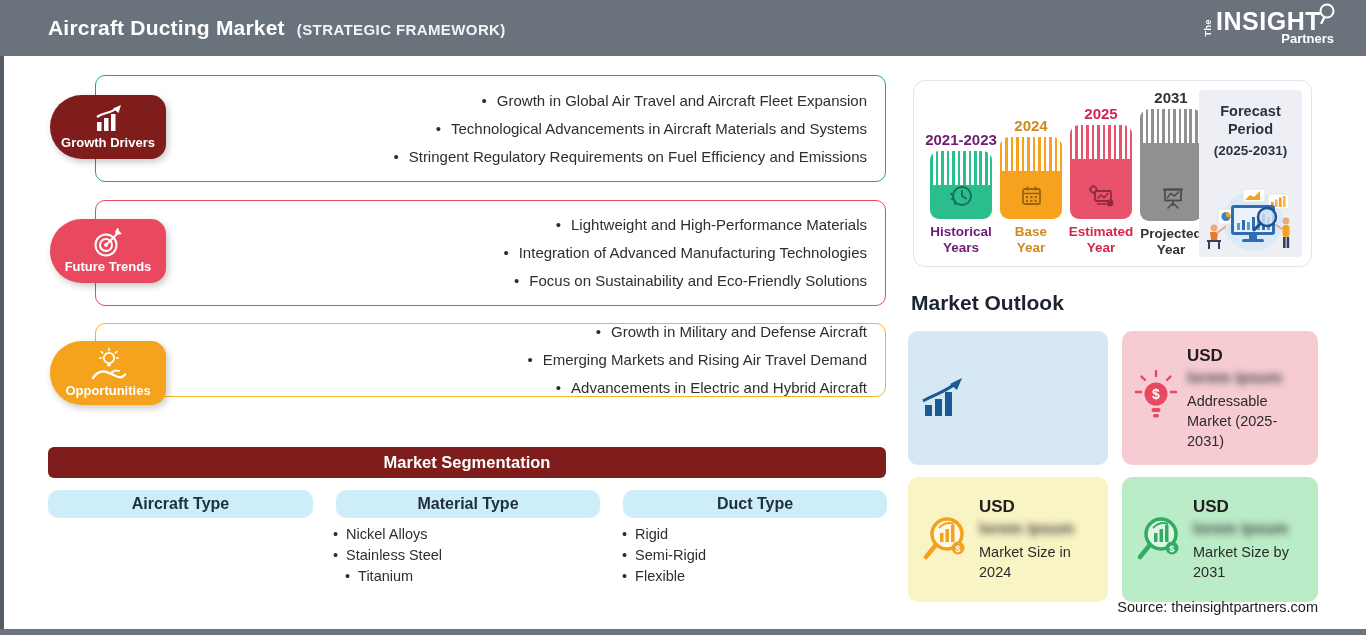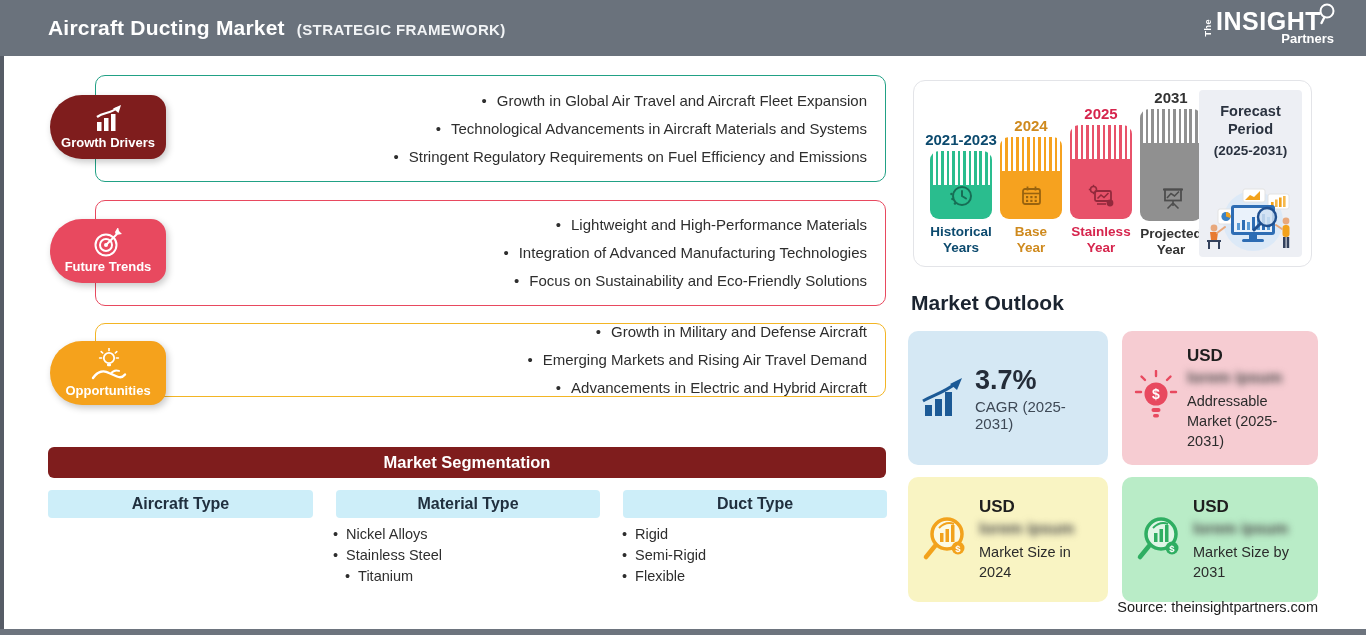--- a/index.html
+++ b/index.html
@@ -38,21 +38,21 @@
            color:#fff; box-shadow:2px 3px 7px rgba(0,0,0,.22); z-index:3; }
   .badge-1 { top:95px;  background:#7f1d1d; }
   .badge-2 { top:219px; background:#e8495f; }
   .badge-3 { top:341px; background:#f5a21c; }
   .badge-label { font-size:13px; font-weight:bold; white-space:nowrap; }
 
   
   .seg-bar { position:absolute; left:48px; top:447px; width:838px; height:31px; background:#7f1d1d;
              border-radius:6px; display:flex; align-items:center; justify-content:center;
              color:#fff; font-size:16.5px; font-weight:bold; }
-  .seg-pill { position:absolute; top:490px; height:28px; background:#cdeef9; border-radius:4px;
+  .seg-pill { position:absolute; top:490px; height:28px; background:#cdeef9; border-radius:10px;
               display:flex; align-items:center; justify-content:center;
               font-size:16px; font-weight:bold; color:#20303f; }
   .seg-pill-1 { left:48px;  width:265px; }
   .seg-pill-2 { left:336px; width:264px; }
   .seg-pill-3 { left:623px; width:264px; }
   .seg-list { position:absolute; top:524px; list-style:none; }
   .seg-list li { font-size:14.5px; color:#2e2e2e; line-height:21px; }
   .seg-list li::before { content:"•"; margin-right:8px; }
   .seg-list-1 { left:48px; }
   .seg-list-2 { left:333px; }
@@ -68,21 +68,21 @@
   .bar .stripes { height:34px; flex-shrink:0; }
   .bar .solid { flex:1; }
   .bar-1 .bar { height:68px; }  .bar-2 .bar { height:82px; }
   .bar-3 .bar { height:94px; }  .bar-4 .bar { height:112px; }
   .bar-1 .solid { background:#2abd8e; } .bar-1 .stripes { background:repeating-linear-gradient(90deg,#2abd8e 0 2.5px,#fff 2.5px 5.5px); }
   .bar-2 .solid { background:#f6a21f; } .bar-2 .stripes { background:repeating-linear-gradient(90deg,#f6a21f 0 2.5px,#fff 2.5px 5.5px); }
   .bar-3 .solid { background:#e8526a; } .bar-3 .stripes { background:repeating-linear-gradient(90deg,#e8526a 0 2.5px,#fff 2.5px 5.5px); }
   .bar-4 .solid { background:#909090; } .bar-4 .stripes { background:repeating-linear-gradient(90deg,#909090 0 2.5px,#fff 2.5px 5.5px); }
   .bar-icon { position:absolute; bottom:7px; left:50%; transform:translateX(-50%); opacity:.6; }
   .bar-label { margin-top:5px; height:34px; font-size:13.5px; font-weight:bold; text-align:center; line-height:16px; }
-  .t-green  { color:#0c4a6e; } .t-orange { color:#cf8a1e; }
+  .t-green  { color:#701a75; } .t-orange { color:#cf8a1e; }
   .t-red    { color:#d6254d; } .t-dark   { color:#333333; }
 
   .forecast { position:absolute; right:9px; top:9px; bottom:9px; width:103px; background:#edeff4;
               border-radius:4px; text-align:center; padding-top:12px; }
   .f-title { font-size:14.5px; font-weight:bold; color:#2b3340; line-height:18px; }
   .f-range { font-size:13.5px; font-weight:600; color:#2b3340; margin-top:5px; }
   .f-illus { position:absolute; bottom:2px; left:2px; }
 
   
   .mo-title { position:absolute; left:911px; top:291px; font-size:21px; font-weight:bold; color:#1b2430; }
@@ -266,21 +266,21 @@
             <polyline points="12.5,16.5 16,13 19,15.5 23.5,11" stroke="#5a0f1e" stroke-width="1.6" fill="none"></polyline>
             <circle cx="8.5" cy="7.5" r="3" stroke="#5a0f1e" stroke-width="1.6" fill="none"></circle>
             <line x1="8.5" y1="2.8" x2="8.5" y2="4.5" stroke="#5a0f1e" stroke-width="1.4"></line>
             <line x1="8.5" y1="10.5" x2="8.5" y2="12.2" stroke="#5a0f1e" stroke-width="1.4"></line>
             <line x1="3.8" y1="7.5" x2="5.5" y2="7.5" stroke="#5a0f1e" stroke-width="1.4"></line>
             <circle cx="25" cy="21" r="3.4" fill="#5a0f1e"></circle>
             <line x1="12" y1="22" x2="21" y2="22" stroke="#5a0f1e" stroke-width="1.6"></line>
           </svg>
         </div>
         <div class="bar-label t-red">
-          <div>Stainless</div>
+          <div>Estimated</div>
           <div>Year</div>
         </div>
       </div>
 
       <div class="bar-col bar-4">
         <div class="bar-year t-dark">2031</div>
         <div class="bar">
           <div class="stripes"></div>
           <div class="solid"></div>
           <svg class="bar-icon" width="32" height="30" viewBox="0 0 32 30">
@@ -352,24 +352,20 @@
   <div class="card card-cagr">
     <div class="card-icon-col">
       <svg width="46" height="42" viewBox="0 0 46 42">
         <rect x="5" y="28" width="7" height="11" fill="#1c5a96"></rect>
         <rect x="15" y="22" width="7" height="17" fill="#1c5a96"></rect>
         <rect x="25" y="15" width="7" height="24" fill="#1c5a96"></rect>
         <path d="M3 24 C13 18 23 16 35 7" stroke="#1c5a96" stroke-width="3" fill="none"></path>
         <polygon points="30,7 42,1 37,13" fill="#1c5a96"></polygon>
       </svg>
     </div>
-    <div class="card-text-col">
-      <div class="cagr-value">3.7%</div>
-      <div class="cagr-label">CAGR (2025-2031)</div>
-    </div>
   </div>
 
   <div class="card card-pink">
     <div class="card-icon-col">
       <svg width="44" height="56" viewBox="0 0 44 56">
         <line x1="22" y1="6" x2="22" y2="1" stroke="#e8495f" stroke-width="2.4" stroke-linecap="round"></line>
         <line x1="11" y1="10" x2="7.5" y2="6.5" stroke="#e8495f" stroke-width="2.4" stroke-linecap="round"></line>
         <line x1="33" y1="10" x2="36.5" y2="6.5" stroke="#e8495f" stroke-width="2.4" stroke-linecap="round"></line>
         <line x1="7" y1="22" x2="2" y2="22" stroke="#e8495f" stroke-width="2.4" stroke-linecap="round"></line>
         <line x1="37" y1="22" x2="42" y2="22" stroke="#e8495f" stroke-width="2.4" stroke-linecap="round"></line>

